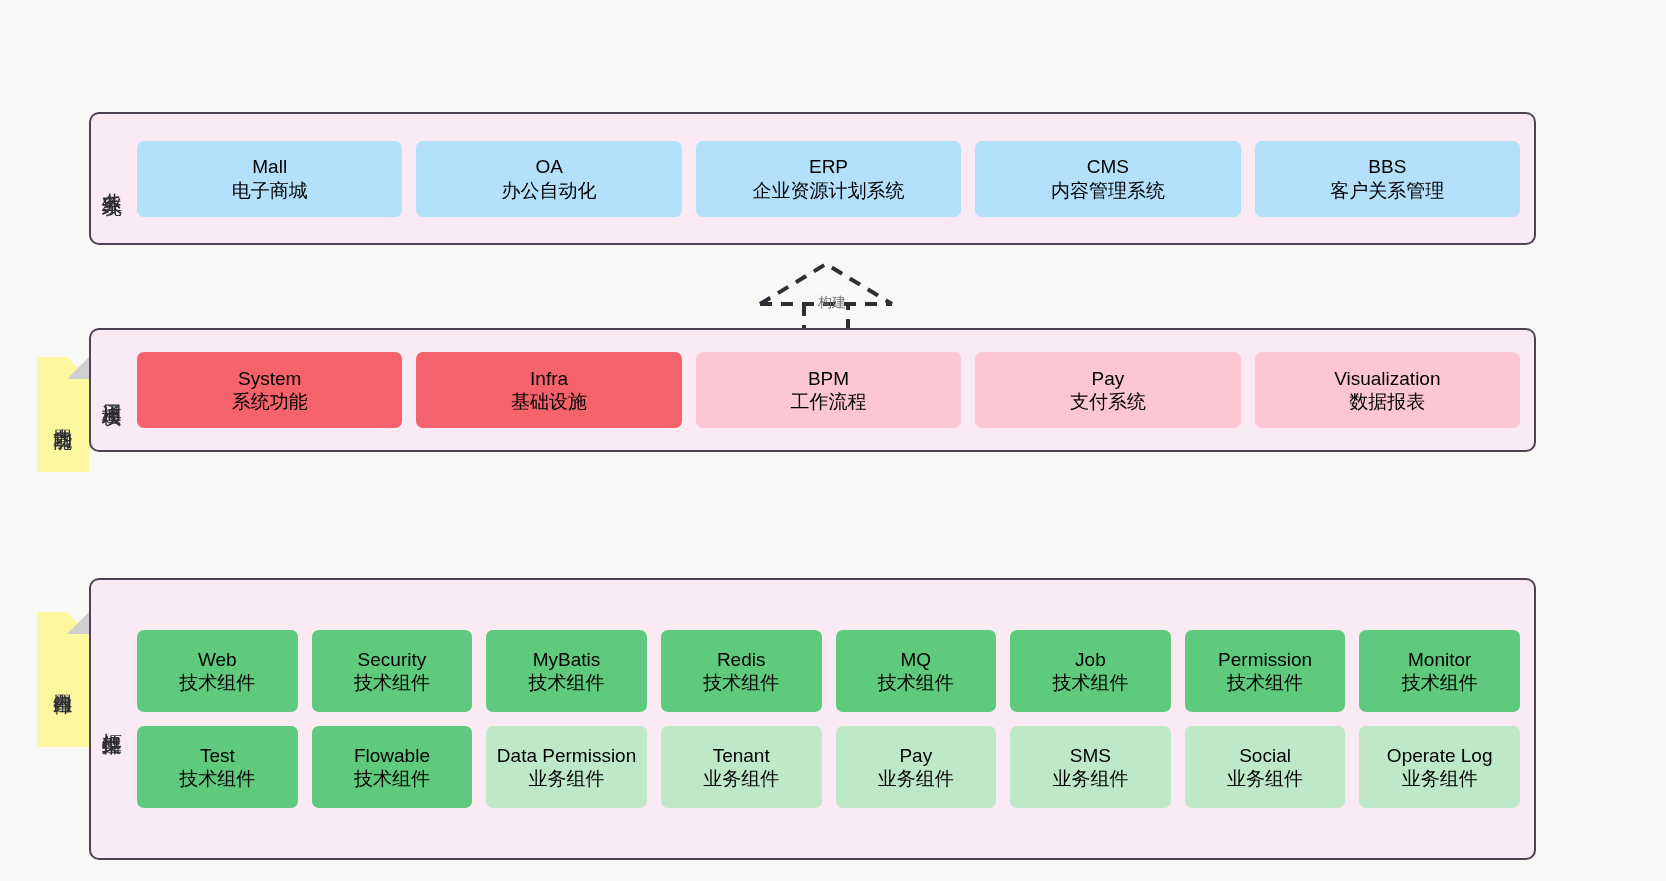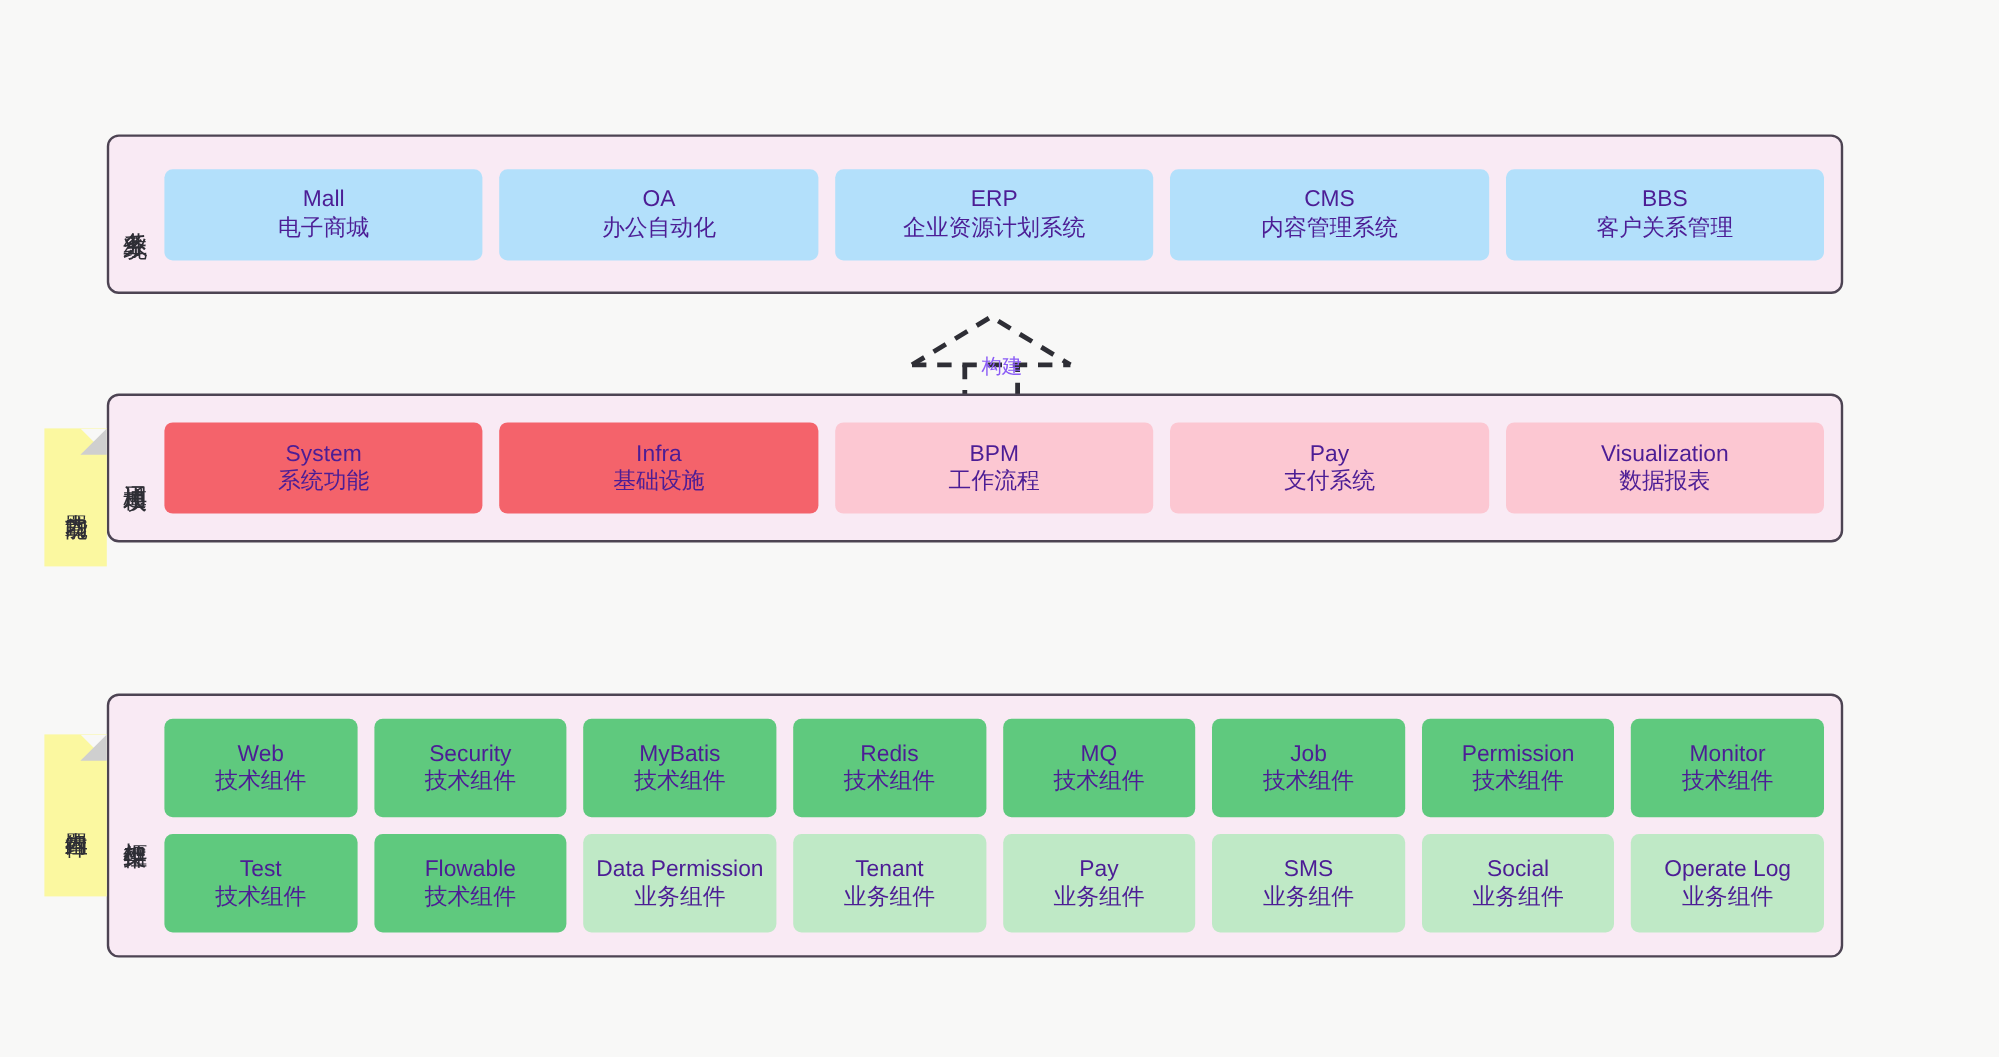--- a/index.html
+++ b/index.html
@@ -64,21 +64,21 @@
     border-radius:7px;
     display:flex;
     flex-direction:column;
     align-items:center;
     justify-content:center;
     text-align:center;
     font-size:19px;
     line-height:1.22;
     box-sizing:border-box;
     padding:4px 6px;
-    color:#4c1d95;
+    color:#000000;
   }
   .card .l1{display:block;}
   .card .l2{display:block;}
   .h-96{height:76px;}
   .h-74{height:82px;}
 
   .c-blue{background:#b3e0fb;}
   .c-red{background:#f4636b;}
   .c-pink{background:#fcc7d2;}
   .c-green{background:#5fc97e;}
@@ -116,22 +116,22 @@
     width:22px;height:22px;
     background:#f8f8f7;
     clip-path:polygon(0 0,100% 0,100% 100%);
   }
 
   
   .arrow{position:absolute;}
   .arrow svg{display:block;overflow:visible;}
   .arrow-label{
     position:absolute;
-    font-size:17px;
-    color:#8b5cf6;
+    font-size:14px;
+    color:#737373;
     white-space:nowrap;
     background:transparent;
   }
 </style>
 </head>
 <body>
 
 <div class="canvas">
 
   <div class="layer" id="layer-business" style="left:89px;top:112px;width:1447px;height:133px;">
@@ -203,21 +203,21 @@
 
     </div>
   </div>
 
 
   <div class="note" style="left:37px;top:612px;height:135px;">
     <div class="note-fold"></div>
     <span>内置组件</span>
   </div>
 
-  <div class="layer" id="layer-framework" style="left:89px;top:578px;width:1447px;height:220px;">
+  <div class="layer" id="layer-framework" style="left:89px;top:578px;width:1447px;height:282px;">
     <div class="layer-title">框架组件</div>
     <div class="layer-body two-row">
 
       <div class="row">
         <div class="card c-green h-74">
           <span class="l1">Web</span>
           <span class="l2">技术组件</span>
         </div>
         <div class="card c-green h-74">
           <span class="l1">Security</span>

